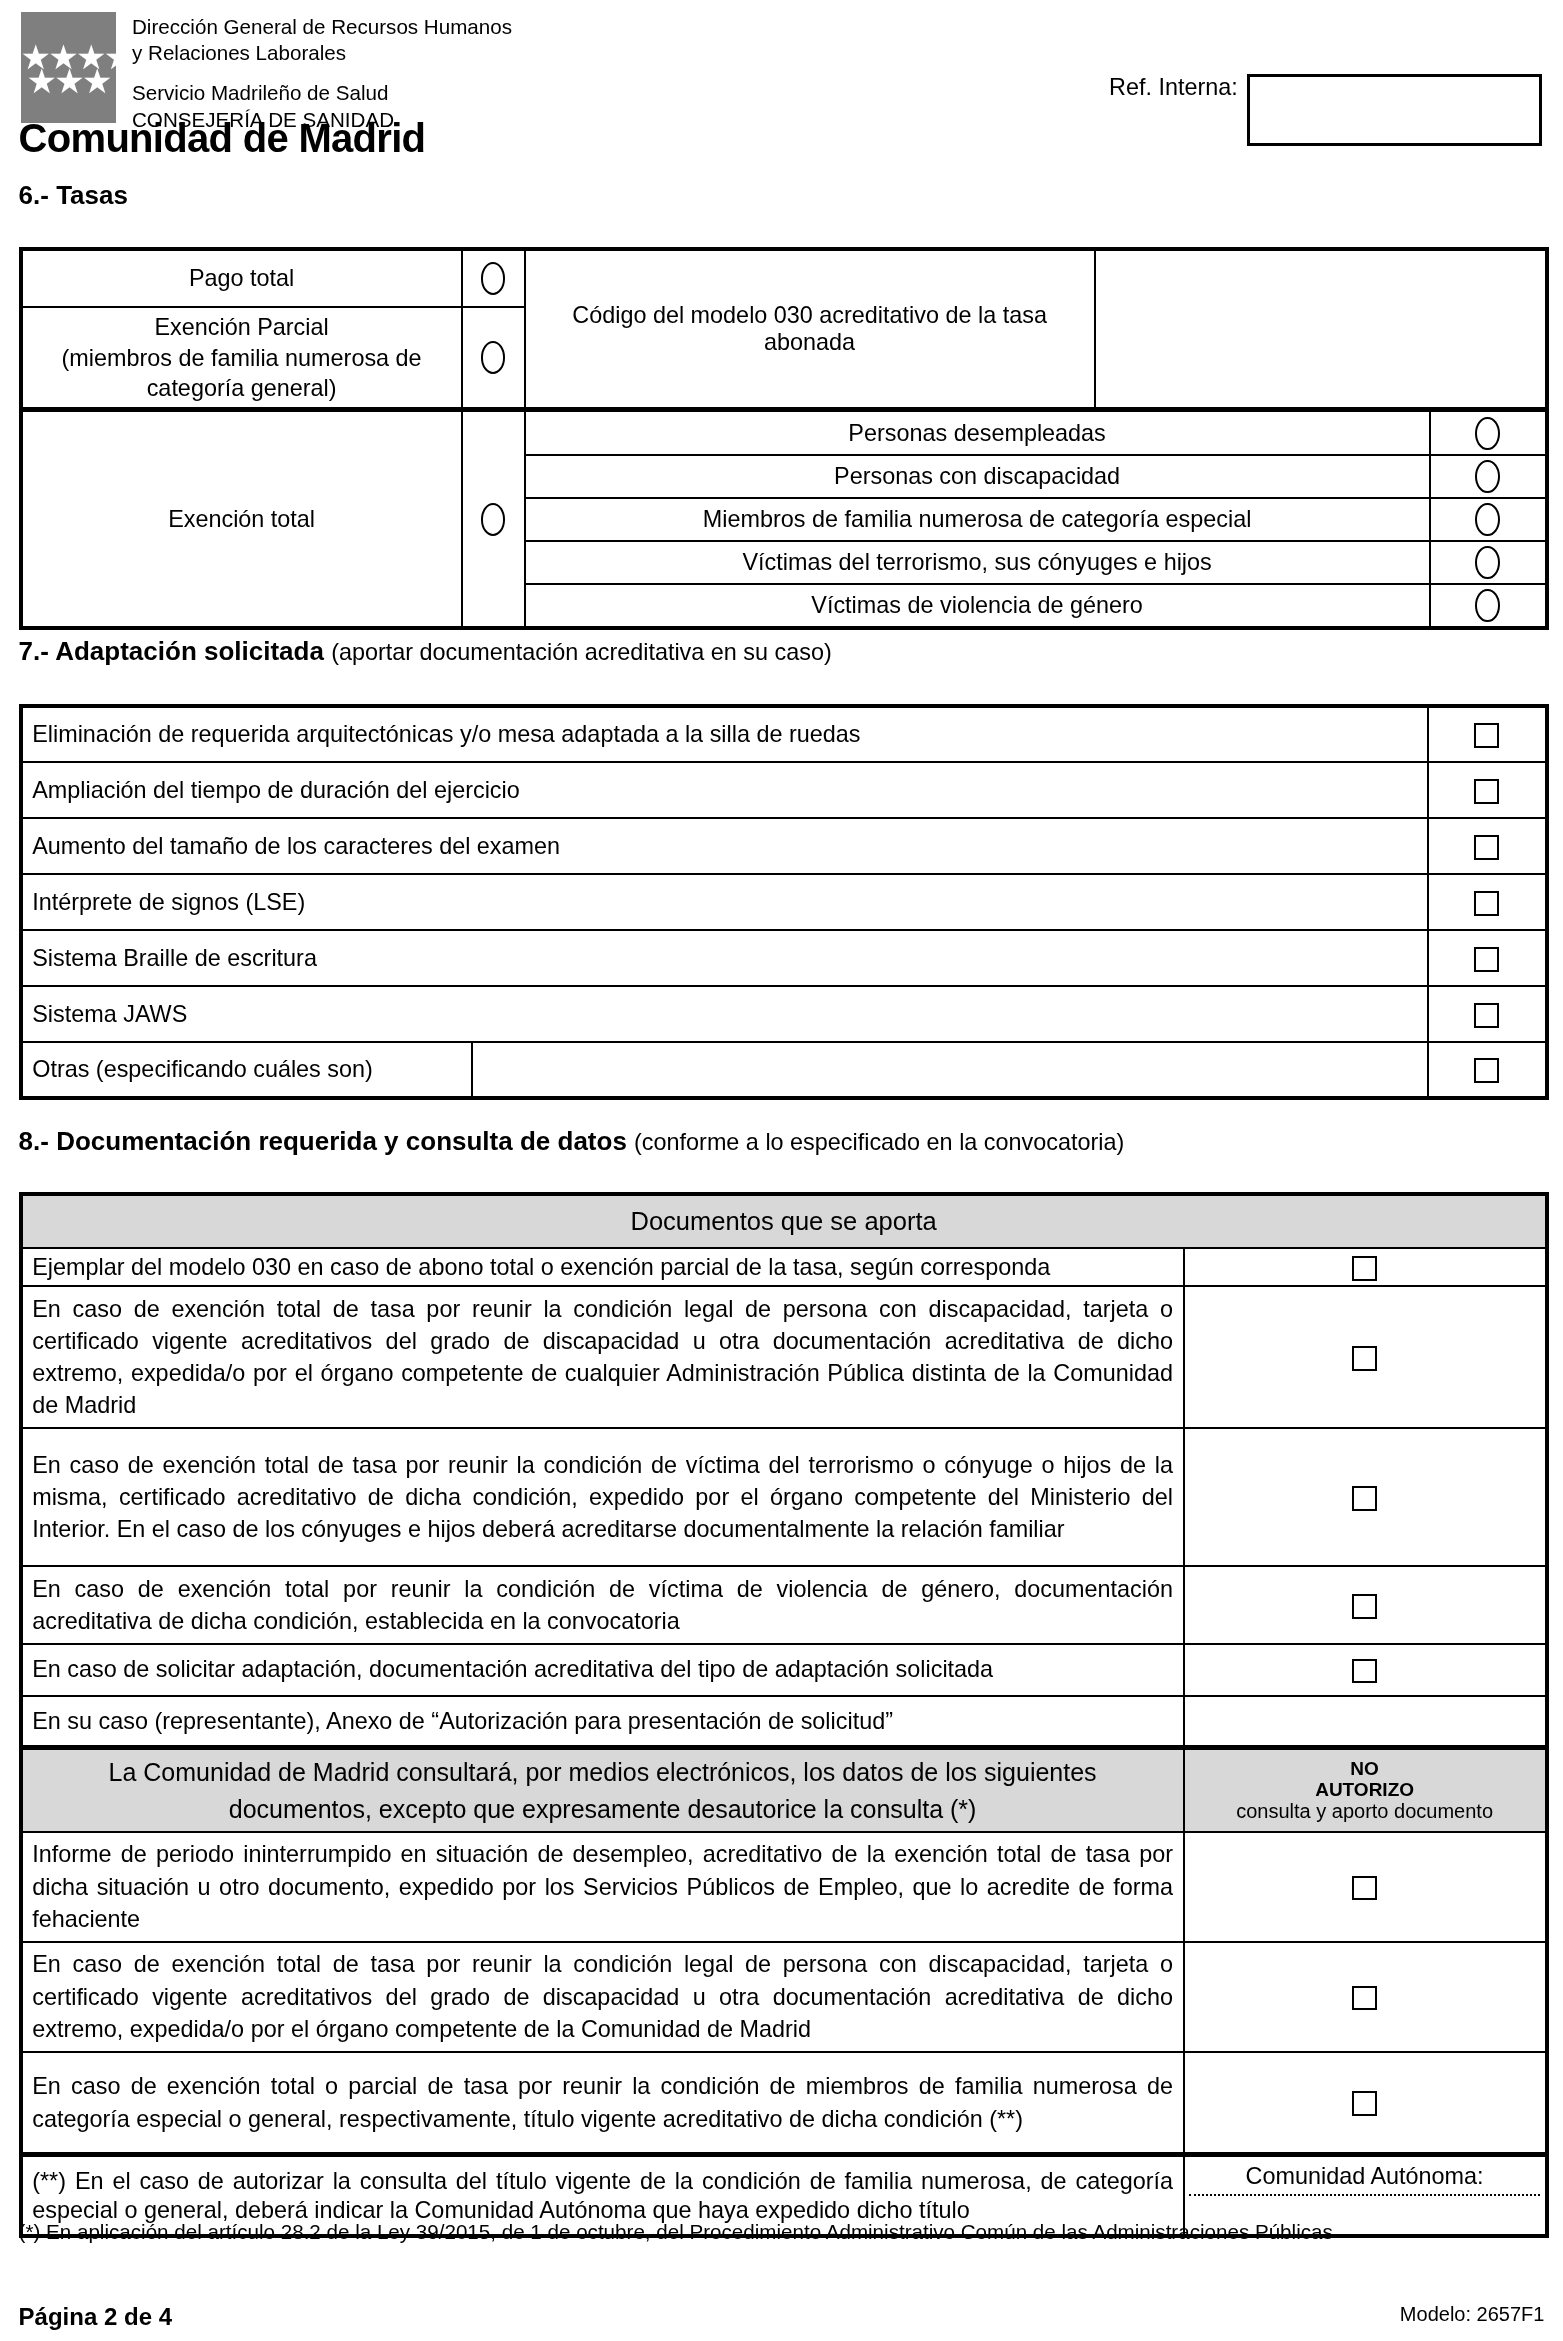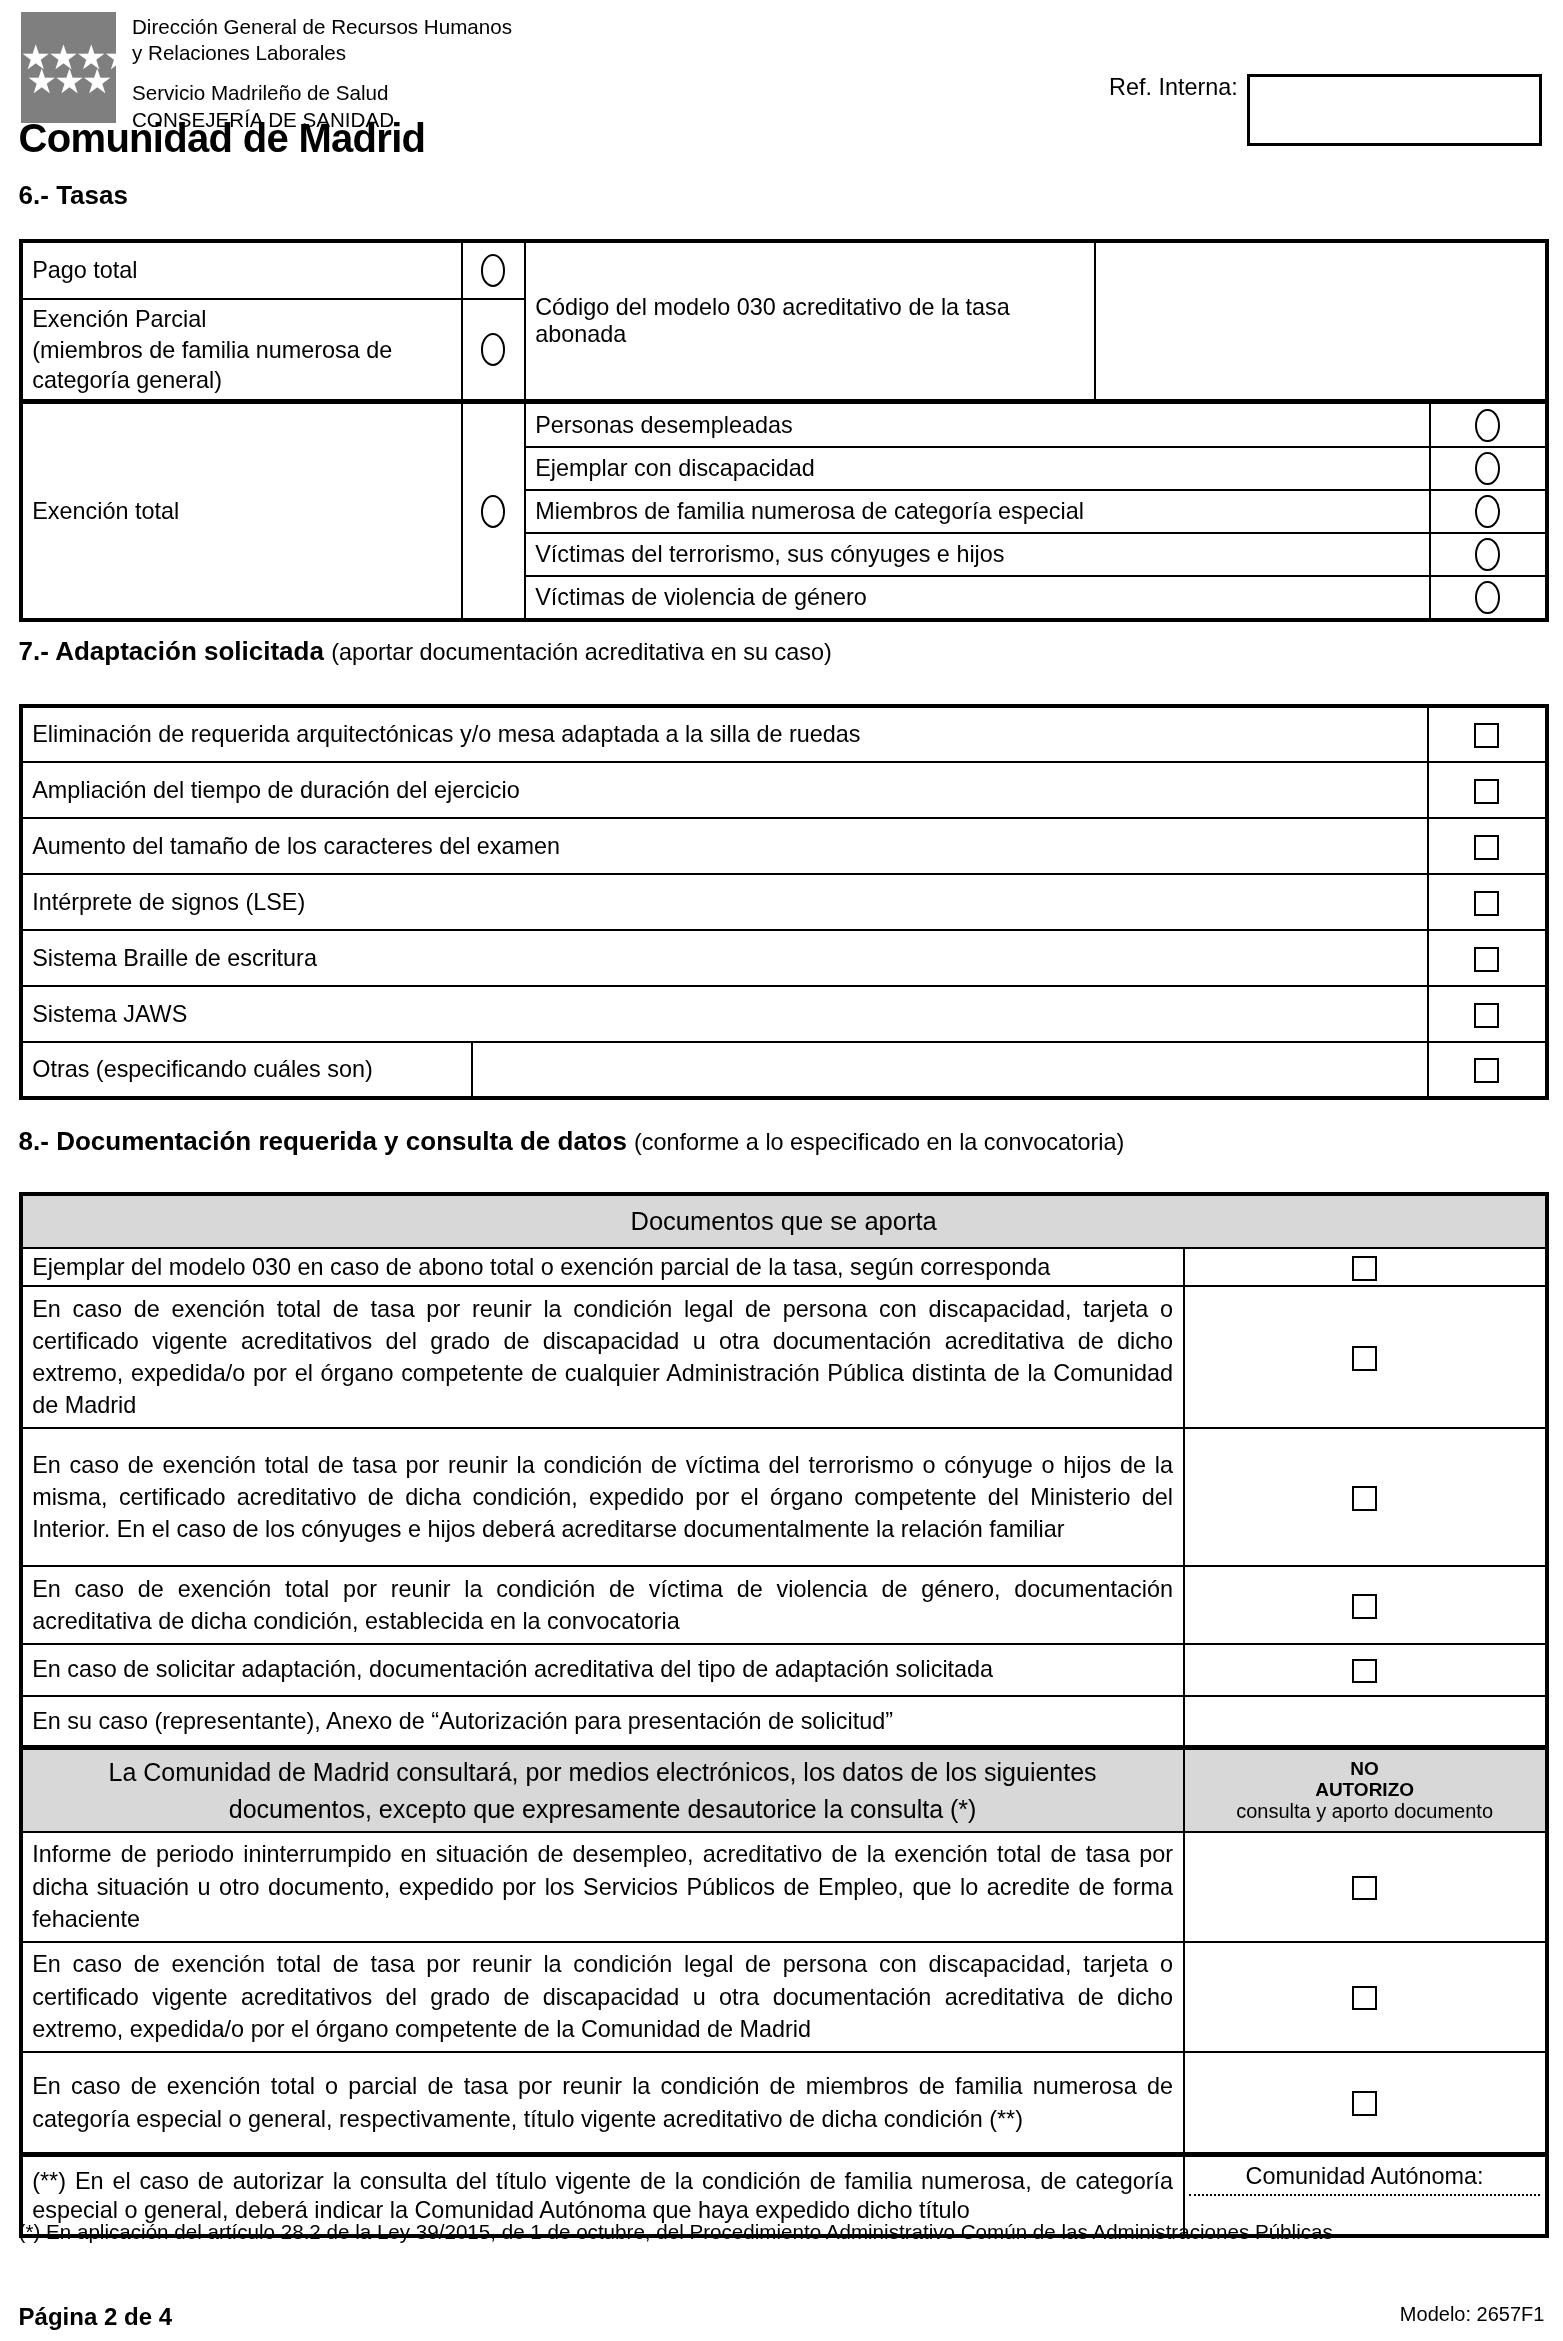--- a/index.html
+++ b/index.html
@@ -36,21 +36,21 @@
   }
   table.tbl { border:4.8px solid #000; }
   table.tbl td { border:2.1px solid #000; font-size:23.4px; vertical-align:middle; padding:4.1px 9.6px; overflow:hidden; box-sizing:border-box; }
   td.cc { text-align:center; padding:2.8px 0; }
   td.sepb { border-bottom:5.5px solid #000 !important; }
   tr.septop td { border-top:5.5px solid #000; }
   td.inputcell { background:#fff; }
   .radio { display:inline-block; width:20.6px; height:29px; border:2.8px solid #000; border-radius:50%; vertical-align:middle; }
   .cb { display:inline-block; width:20.6px; height:20.6px; border:2.1px solid #000; vertical-align:middle; background:#fff; }
 
-  #t6 { top:239px; }
+  #t6 { top:247px;text-align:center; }
   #t6 tr.r1 { height:58px; }
   #t6 tr.r2 { height:91px; }
   #t6 tr.sub { height:43px; }
   #t6 td.two div { line-height:1.3; }
 
   #t7 { top:704px; }
   #t7 tr { height:56px; }
 
   #t8 { top:1192px; }
   #t8 tr.hdr { height:54px; }
@@ -126,21 +126,21 @@
       </td>
       <td class="cc sepb"><span class="radio"></span></td>
     </tr>
     <tr class="sub">
       <td rowspan="5">Exención total</td>
       <td rowspan="5" class="cc"><span class="radio"></span></td>
       <td colspan="2">Personas desempleadas</td>
       <td class="cc"><span class="radio"></span></td>
     </tr>
     <tr class="sub">
-      <td colspan="2">Ejemplar con discapacidad</td>
+      <td colspan="2">Personas con discapacidad</td>
       <td class="cc"><span class="radio"></span></td>
     </tr>
     <tr class="sub">
       <td colspan="2">Miembros de familia numerosa de categoría especial</td>
       <td class="cc"><span class="radio"></span></td>
     </tr>
     <tr class="sub">
       <td colspan="2">Víctimas del terrorismo, sus cónyuges e hijos</td>
       <td class="cc"><span class="radio"></span></td>
     </tr>

